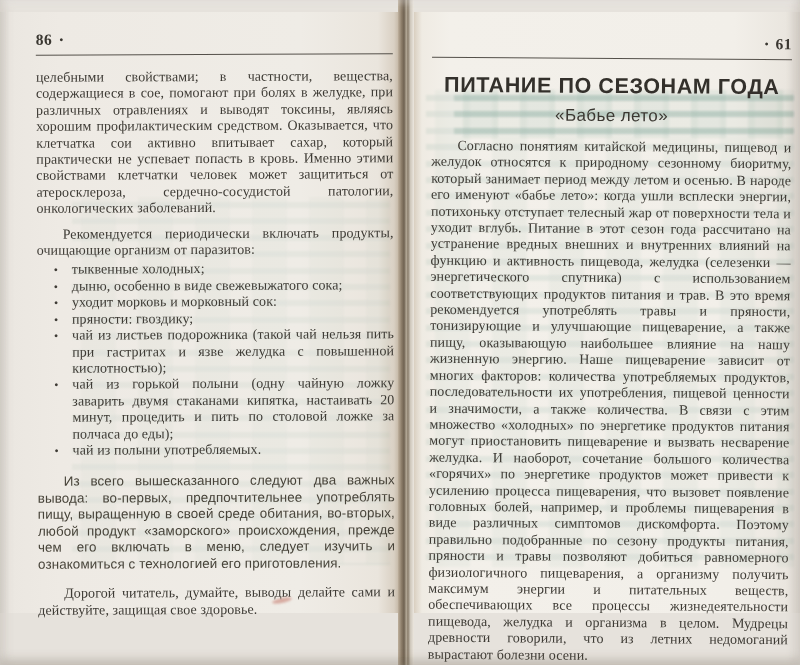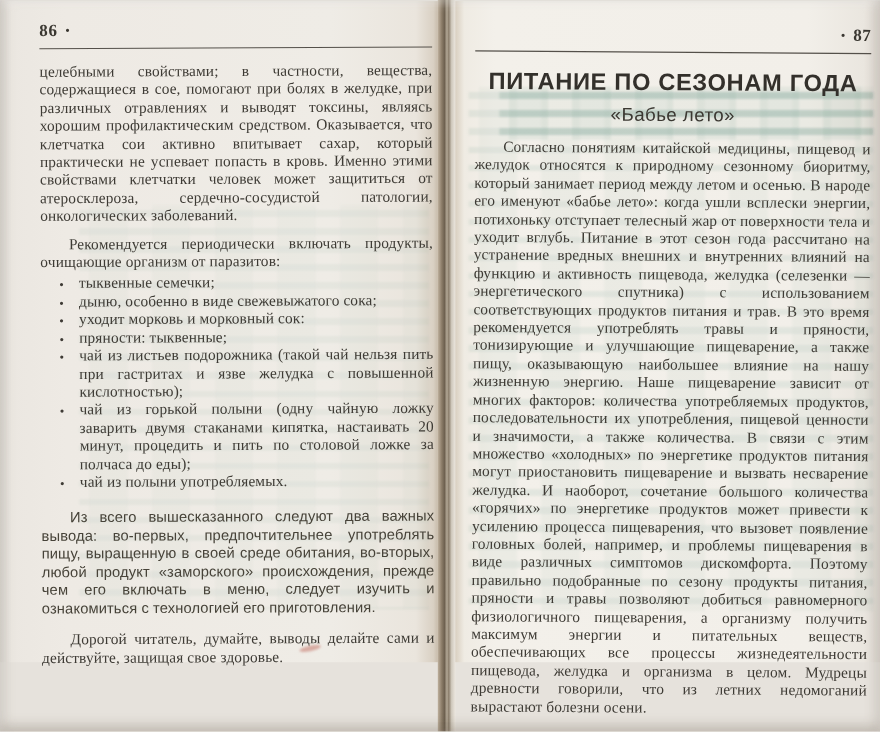--- a/index.html
+++ b/index.html
@@ -7,21 +7,21 @@
     width:800px;height:665px;overflow:hidden;
     background:#e6e2dc;
     font-family:"Liberation Serif", serif;
   }
   .scan{position:relative;width:800px;height:665px;}
   .scan::after{
     content:"";position:absolute;inset:0;pointer-events:none;z-index:9;
     box-shadow:inset 0 -7px 10px rgba(98,88,74,.18), inset 0 4px 8px rgba(255,255,255,.35),
                inset 6px 0 10px rgba(120,110,95,.10), inset -6px 0 10px rgba(120,110,95,.12);
   }
-  .page{position:absolute;top:1px;height:601px;}
+  .page{position:absolute;top:12px;height:601px;}
   .page-left{
     left:0;width:398px;
     background:linear-gradient(90deg,#dfdbd5 0px,#ebe7e1 10px,#eeeae4 60px,#efece6 300px,#eae5dd 378px,#d9d0c3 394px,#c8bcab 398px);
   }
   .page-right{
     left:414px;width:386px;
     background:linear-gradient(90deg,#d9cfc0 0px,#efebe3 8px,#f3f0ea 36px,#f2efe9 320px,#eae6df 372px,#ded9d2 386px);
   }
   .gutter{
     position:absolute;top:0;left:398px;width:16px;height:665px;
@@ -90,43 +90,43 @@
     <div class="content">
       <div class="pagehead">
         <span class="pagenum">86</span>
         <span class="headdot">•</span>
       </div>
       <div class="rule"></div>
       <div class="bodytext">
         <p class="serif just">целебными свойствами; в частности, вещества, содержащиеся в сое, помогают при болях в желудке, при различных отравлениях и выводят токсины, являясь хорошим профилактическим средством. Оказывается, что клетчатка сои активно впитывает сахар, который практически не успевает попасть в кровь. Именно этими свойствами клетчатки человек может защититься от атеросклероза, сердечно-сосудистой патологии, онкологических заболеваний.</p>
         <p class="serif just indent list-intro">Рекомендуется периодически включать продукты, очищающие организм от паразитов:</p>
         <ul class="remedies">
-          <li class="serif just"><span class="mark">•</span><span>тыквенные семечки;</span></li>
+          <li class="serif just"><span class="mark">•</span><span>тыквенные холодных;</span></li>
           <li class="serif just"><span class="mark">•</span><span>дыню, особенно в виде свежевыжатого сока;</span></li>
           <li class="serif just"><span class="mark">•</span><span>уходит морковь и морковный сок:</span></li>
-          <li class="serif just"><span class="mark">•</span><span>пряности: тыквенные;</span></li>
+          <li class="serif just"><span class="mark">•</span><span>пряности: гвоздику;</span></li>
           <li class="serif just"><span class="mark">•</span><span>чай из листьев подорожника (такой чай нельзя пить при гастритах и язве желудка с повышенной кислотностью);</span></li>
           <li class="serif just"><span class="mark">•</span><span>чай из горькой полыни (одну чайную ложку заварить двумя стаканами кипятка, настаивать 20 минут, процедить и пить по столовой ложке за полчаса до еды);</span></li>
           <li class="serif just"><span class="mark">•</span><span>чай из полыни употребляемых.</span></li>
         </ul>
         <p class="just indent conclusion">Из всего вышесказанного следуют два важных вывода: во-первых, предпочтительнее употреблять пищу, выращенную в своей среде обитания, во-вторых, любой продукт «заморского» происхождения, прежде чем его включать в меню, следует изучить и ознакомиться с технологией его приготовления.</p>
         <p class="serif just indent closing">Дорогой читатель, думайте, выводы делайте сами и действуйте, защищая свое здоровье.</p>
       </div>
     </div>
   </div>
 
   <div class="gutter"></div>
 
   <div class="page page-right">
     <div class="bleed bleed-right"></div>
     <div class="bleed bleed-right-top"></div>
     <div class="content">
       <div class="pagehead right">
         <span class="headdot">•</span>
-        <span class="pagenum">87</span>
+        <span class="pagenum">61</span>
       </div>
       <div class="rule"></div>
       <h1 class="title">ПИТАНИЕ ПО СЕЗОНАМ ГОДА</h1>
       <h2 class="subtitle">«Бабье лето»</h2>
       <p class="serif just indent rbody">Согласно понятиям китайской медицины, пищевод и желудок относятся к природному сезонному биоритму, который занимает период между летом и осенью. В народе его именуют «бабье лето»: когда ушли всплески энергии, потихоньку отступает телесный жар от поверхности тела и уходит вглубь. Питание в этот сезон года рассчитано на устранение вредных внешних и внутренних влияний на функцию и активность пищевода, желудка (селезенки — энергетического спутника) с использованием соответствующих продуктов питания и трав. В это время рекомендуется употреблять травы и пряности, тонизирующие и улучшающие пищеварение, а также пищу, оказывающую наибольшее влияние на нашу жизненную энергию. Наше пищеварение зависит от многих факторов: количества употребляемых продуктов, последовательности их употребления, пищевой ценности и значимости, а также количества. В связи с этим множество «холодных» по энергетике продуктов питания могут приостановить пищеварение и вызвать несварение желудка. И наоборот, сочетание большого количества «горячих» по энергетике продуктов может привести к усилению процесса пищеварения, что вызовет появление головных болей, например, и проблемы пищеварения в виде различных симптомов дискомфорта. Поэтому правильно подобранные по сезону продукты питания, пряности и травы позволяют добиться равномерного физиологичного пищеварения, а организму получить максимум энергии и питательных веществ, обеспечивающих все процессы жизнедеятельности пищевода, желудка и организма в целом. Мудрецы древности говорили, что из летних недомоганий вырастают болезни осени.</p>
     </div>
   </div>
 
 </div>
 

